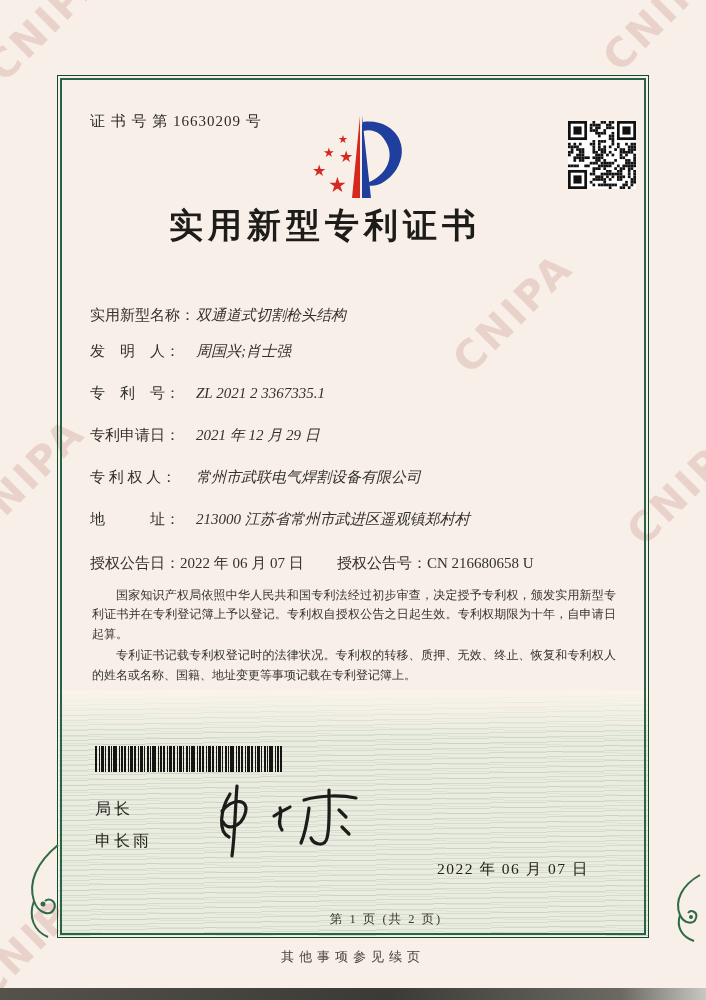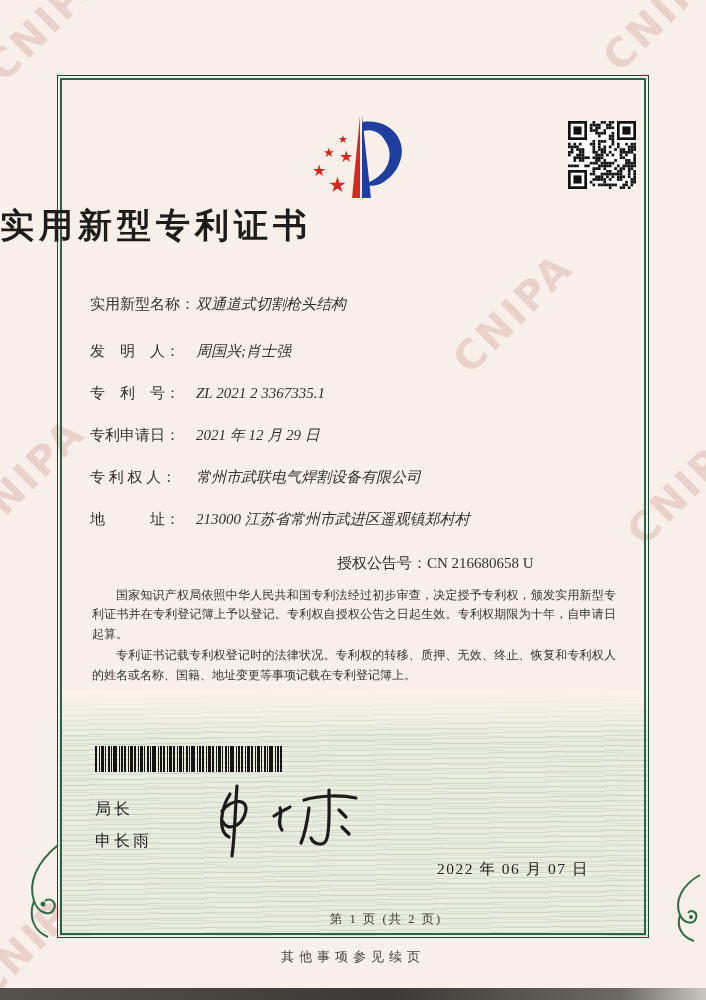--- a/index.html
+++ b/index.html
@@ -40,27 +40,27 @@
   .frame-inner{position:absolute;inset:2px;border:2px solid #276448;}
 
   .content{position:absolute;inset:0;z-index:4;}
 
   .cert-no{position:absolute;left:90px;top:112px;font-size:15px;letter-spacing:1px;color:#2b2a26;}
 
   .logo{position:absolute;left:290px;top:110px;width:130px;height:92px;}
   .qr{position:absolute;left:568px;top:121px;width:68px;height:68px;}
 
   .title{
-    position:absolute;left:0;right:56px;top:203px;
+    position:absolute;left:0;right:56px;top:203px;text-align:center;
     font-size:34px;font-weight:bold;letter-spacing:5px;color:#1d1c18;
   }
 
   .fields{position:absolute;left:90px;top:294px;width:540px;font-size:15px;color:#33312c;}
   .frow{height:42px;display:flex;align-items:flex-start;line-height:20px;}
-  .frow.first{margin-bottom:5px;}
+  .frow.first{margin-bottom:5px;align-items:center;}
   .flabel{display:inline-block;width:106px;white-space:nowrap;flex:0 0 106px;}
   .fvalue{white-space:nowrap;font-style:italic;}
   .grant-row{position:relative;height:42px;margin-top:2px;line-height:20px;}
   .gpair2{position:absolute;left:247px;top:0;white-space:nowrap;}
   .gpair1{position:absolute;left:0;top:0;white-space:nowrap;}
 
   .paras{
     position:absolute;left:92px;top:586px;width:524px;
     font-size:12px;line-height:1.62;color:#35332d;text-align:justify;
   }
@@ -105,20 +105,21 @@
   <div class="wm" style="left:-42px;top:915px;">CNIPA</div>
 
   <div class="green-zone"></div>
 
   <div class="frame">
     <div class="frame-inner"></div>
   </div>
 
   <div class="content">
 
+    <div class="cert-no">证 书 号 第 16630209 号</div>
 
     <svg class="logo" viewBox="0 0 130 92">
       <text x="48" y="33" font-size="11" fill="#d5281e">★</text>
       <text x="33" y="47" font-size="13" fill="#d5281e">★</text>
       <text x="49" y="52" font-size="16" fill="#d5281e">★</text>
       <text x="22" y="66" font-size="16" fill="#d5281e">★</text>
       <text x="38" y="82" font-size="21" fill="#d5281e">★</text>
       <polygon points="70,6 62,88 70,88" fill="#d5281e"></polygon>
       <polygon points="72,6 72,88 81,88" fill="#1e3f9e"></polygon>
       <path d="M73,12 C104,8 122,36 106,60 C97,73 84,79 74,74 C94,68 105,50 97,34 C92,23 83,18 73,21 Z" fill="#1e3f9e"></path>
@@ -377,20 +378,23 @@
       </div>
       <div class="frow">
         <span class="flabel">专 利 权 人：</span>
         <span class="fvalue">常州市武联电气焊割设备有限公司</span>
       </div>
       <div class="frow">
         <span class="flabel">地　　　址：</span>
         <span class="fvalue">213000  江苏省常州市武进区遥观镇郑村村</span>
       </div>
       <div class="grant-row">
+        <span class="gpair1">
+          <span>授权公告日：</span><span>2022 年 06 月 07 日</span>
+        </span>
         <span class="gpair2">
           <span>授权公告号：</span><span>CN 216680658 U</span>
         </span>
       </div>
     </div>
 
     <div class="paras">
       <p>国家知识产权局依照中华人民共和国专利法经过初步审查，决定授予专利权，颁发实用新型专利证书并在专利登记簿上予以登记。专利权自授权公告之日起生效。专利权期限为十年，自申请日起算。</p>
       <p>专利证书记载专利权登记时的法律状况。专利权的转移、质押、无效、终止、恢复和专利权人的姓名或名称、国籍、地址变更等事项记载在专利登记簿上。</p>
     </div>

